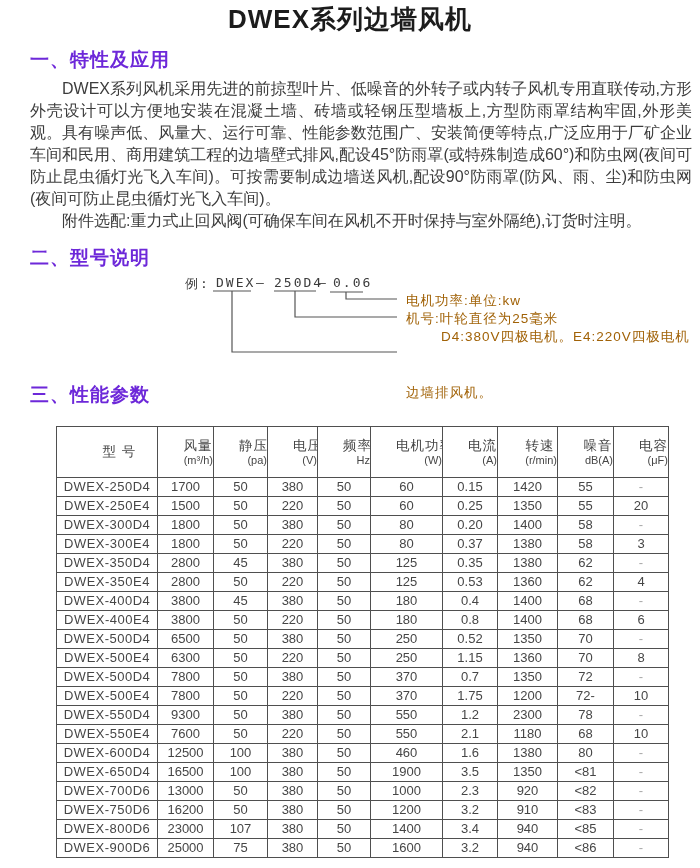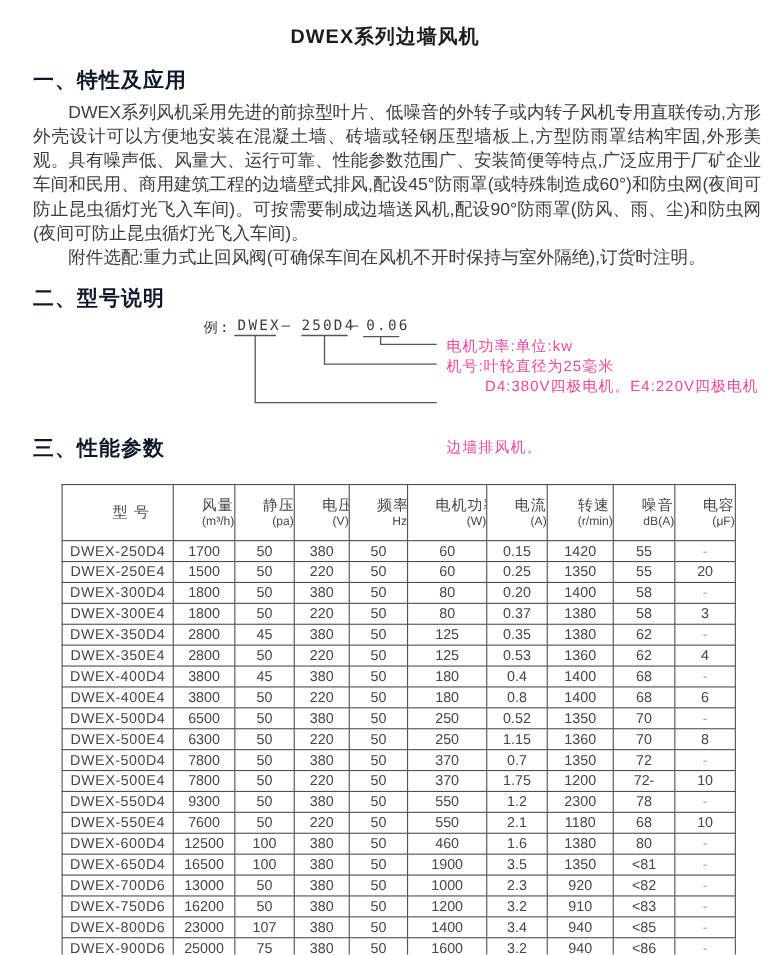--- a/index.html
+++ b/index.html
@@ -1,41 +1,41 @@
 <!DOCTYPE html>
 <html><head>
 <meta charset="utf-8">
 <style>
   html,body{margin:0;padding:0;background:#ffffff;}
   .page{
     position:relative;width:700px;height:868px;background:#ffffff;
     font-family:"Liberation Sans",sans-serif;color:#3c3c3c;overflow:hidden;
   }
   .doc-title{
-    padding-top:18px;text-align:center;font-size:18px;font-weight:bold;
+    padding-top:4px;text-align:center;font-size:26px;font-weight:bold;
     color:#1c1c1c;letter-spacing:1px;line-height:30px;
   }
   .sec-heading{
-    margin:13px 0 0 30px;font-size:19px;font-weight:bold;color:#0f172a;
+    margin:13px 0 0 30px;font-size:19px;font-weight:bold;color:#6d28d9;
     letter-spacing:1px;line-height:26px;
   }
   .body-text{
     margin:5px 8px 0 30px;font-size:16px;line-height:22px;
     text-align:justify;color:#3c3c3c;
   }
   .body-text p{margin:0;text-indent:2em;}
   
   .diagram{position:relative;height:96px;margin-top:2px;}
   .diagram .frm{
     position:absolute;top:2px;font-size:13px;letter-spacing:2px;color:#3c3c3c;
     font-family:"DejaVu Sans Mono",monospace;white-space:nowrap;
   }
   .diagram svg{position:absolute;left:0;top:0;}
   .dlabel{
-    position:absolute;font-size:13.5px;color:#ec4899;white-space:nowrap;
+    position:absolute;font-size:13.5px;color:#a16207;white-space:nowrap;
     letter-spacing:1px;
   }
   
   table.perf{
     margin:18px 0 0 56px;border-collapse:collapse;table-layout:fixed;
     width:613px;
   }
   table.perf th,table.perf td{
     border:1px solid #4f4f4f;text-align:center;vertical-align:middle;
     padding:0;color:#464646;overflow:hidden;white-space:nowrap;

